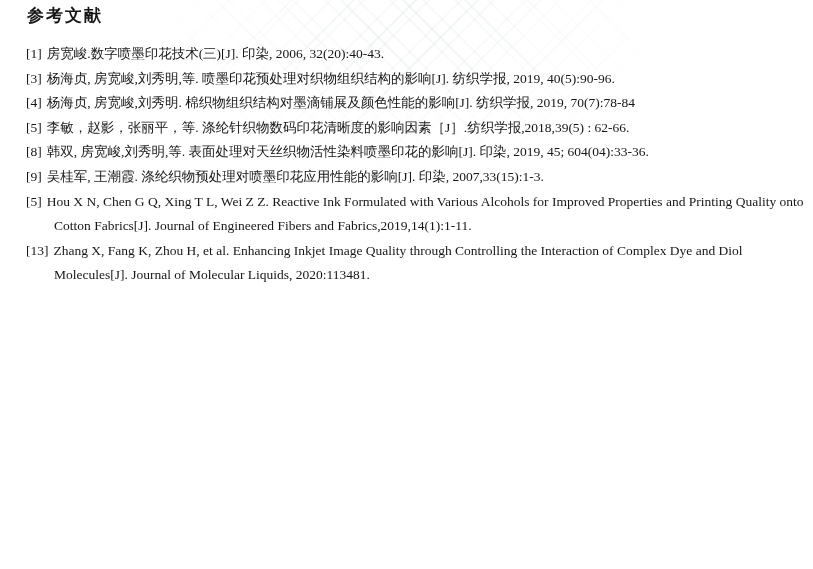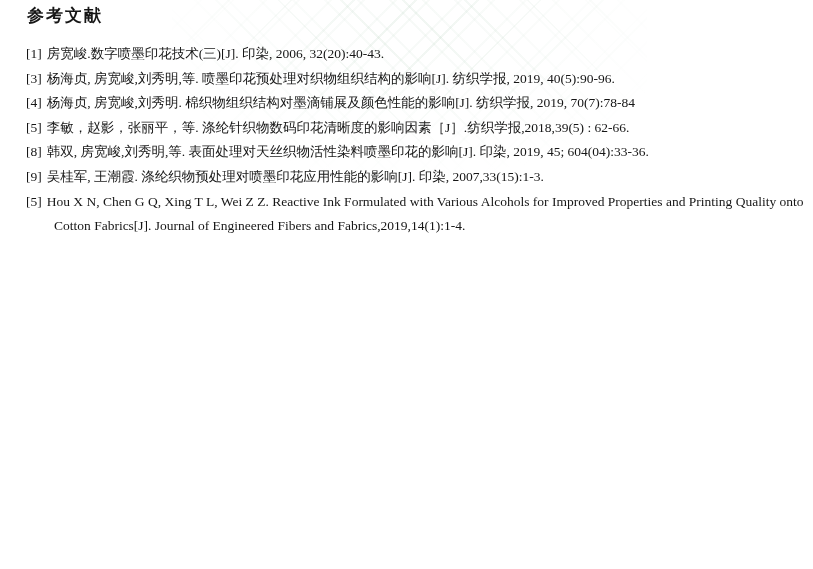--- a/index.html
+++ b/index.html
@@ -72,16 +72,17 @@
   <p class="ref"><span class="ref-num">[5]</span><span class="ref-text">李敏，赵影，张丽平，等. 涤纶针织物数码印花清晰度的影响因素［J］.纺织学报,2018,39(5) : 62-66.</span></p>
 
 
 
   <p class="ref"><span class="ref-num">[8]</span><span class="ref-text">韩双, 房宽峻,刘秀明,等. 表面处理对天丝织物活性染料喷墨印花的影响[J]. 印染, 2019, 45; 604(04):33-36.</span></p>
 
   <p class="ref"><span class="ref-num">[9]</span><span class="ref-text">吴桂军, 王潮霞. 涤纶织物预处理对喷墨印花应用性能的影响[J]. 印染, 2007,33(15):1-3.</span></p>
 
 
 
-  <p class="ref"><span class="ref-num">[5]</span><span class="ref-text">Hou X N, Chen G Q, Xing T L, Wei Z Z. Reactive Ink Formulated with Various Alcohols for Improved Properties and Printing Quality onto Cotton Fabrics[J]. Journal of Engineered Fibers and Fabrics,2019,14(1):1-4.</span></p>
+  <p class="ref"><span class="ref-num">[5]</span><span class="ref-text">Hou X N, Chen G Q, Xing T L, Wei Z Z. Reactive Ink Formulated with Various Alcohols for Improved Properties and Printing Quality onto Cotton Fabrics[J]. Journal of Engineered Fibers and Fabrics,2019,14(1):1-11.</span></p>
 
+  <p class="ref"><span class="ref-num">[13]</span><span class="ref-text">Zhang X, Fang K, Zhou H, et al. Enhancing Inkjet Image Quality through Controlling the Interaction of Complex Dye and Diol Molecules[J]. Journal of Molecular Liquids, 2020:113481.</span></p>
 </div>
 </div>
 
 </body></html>

